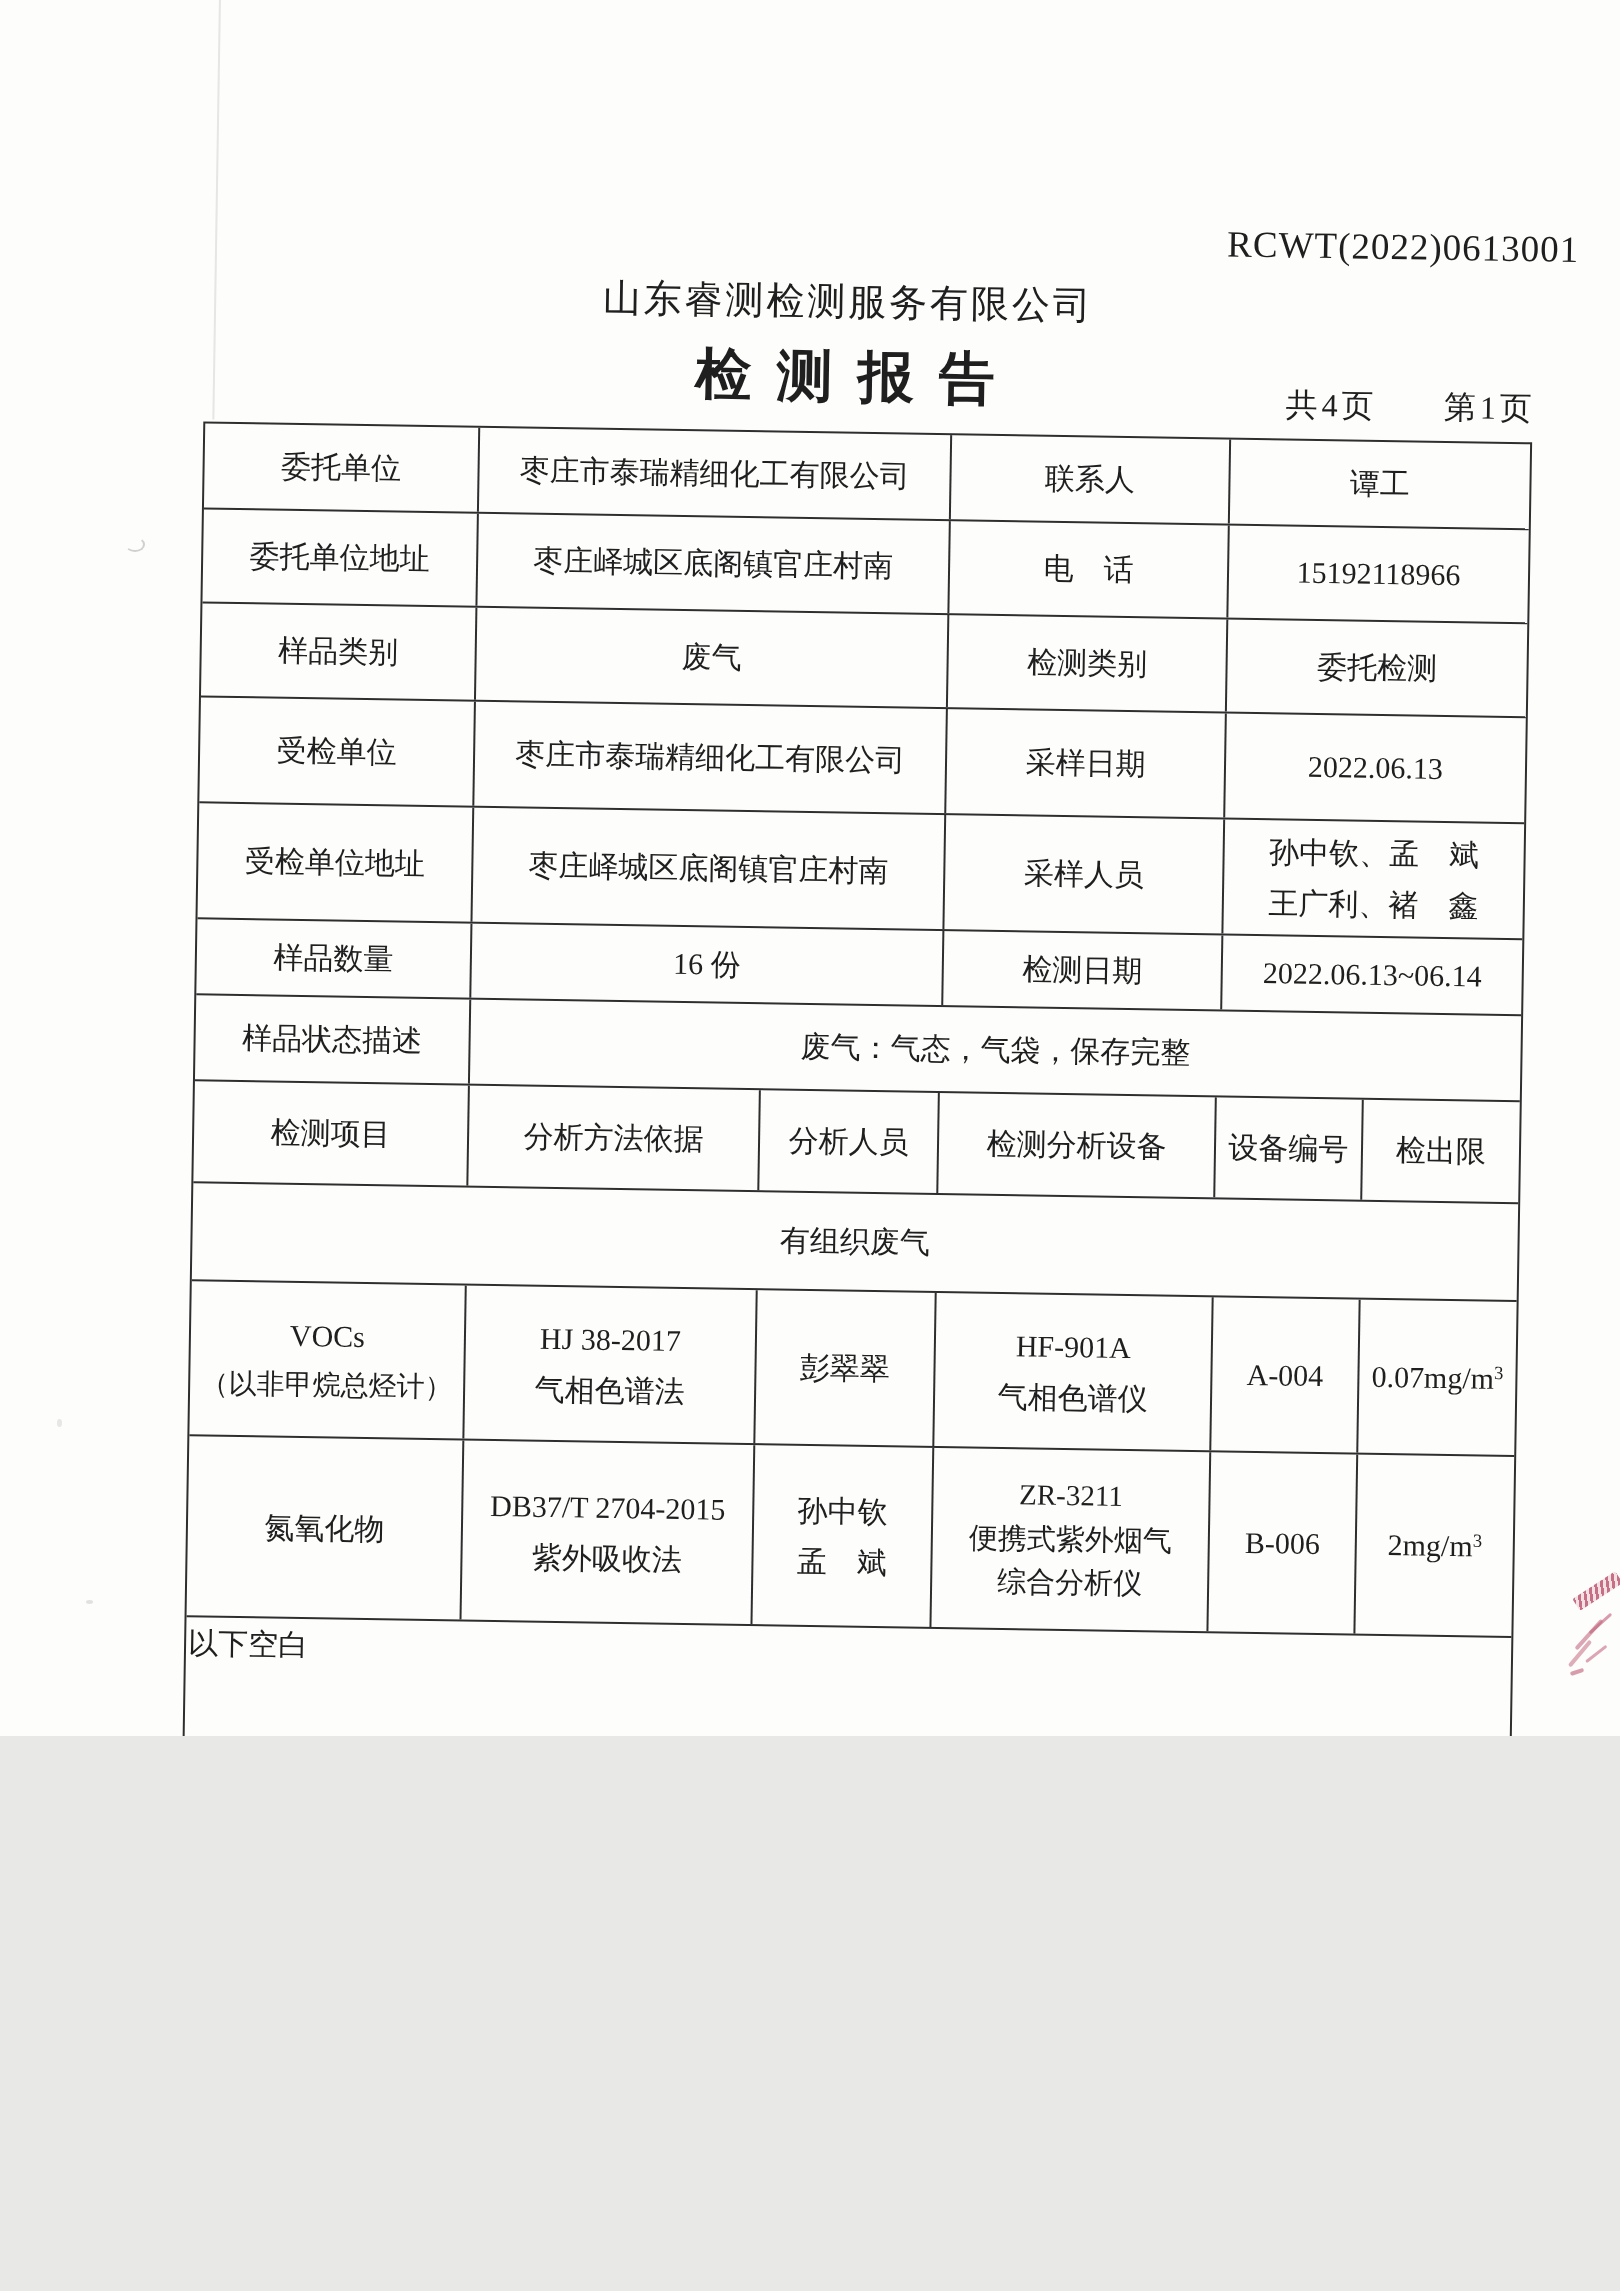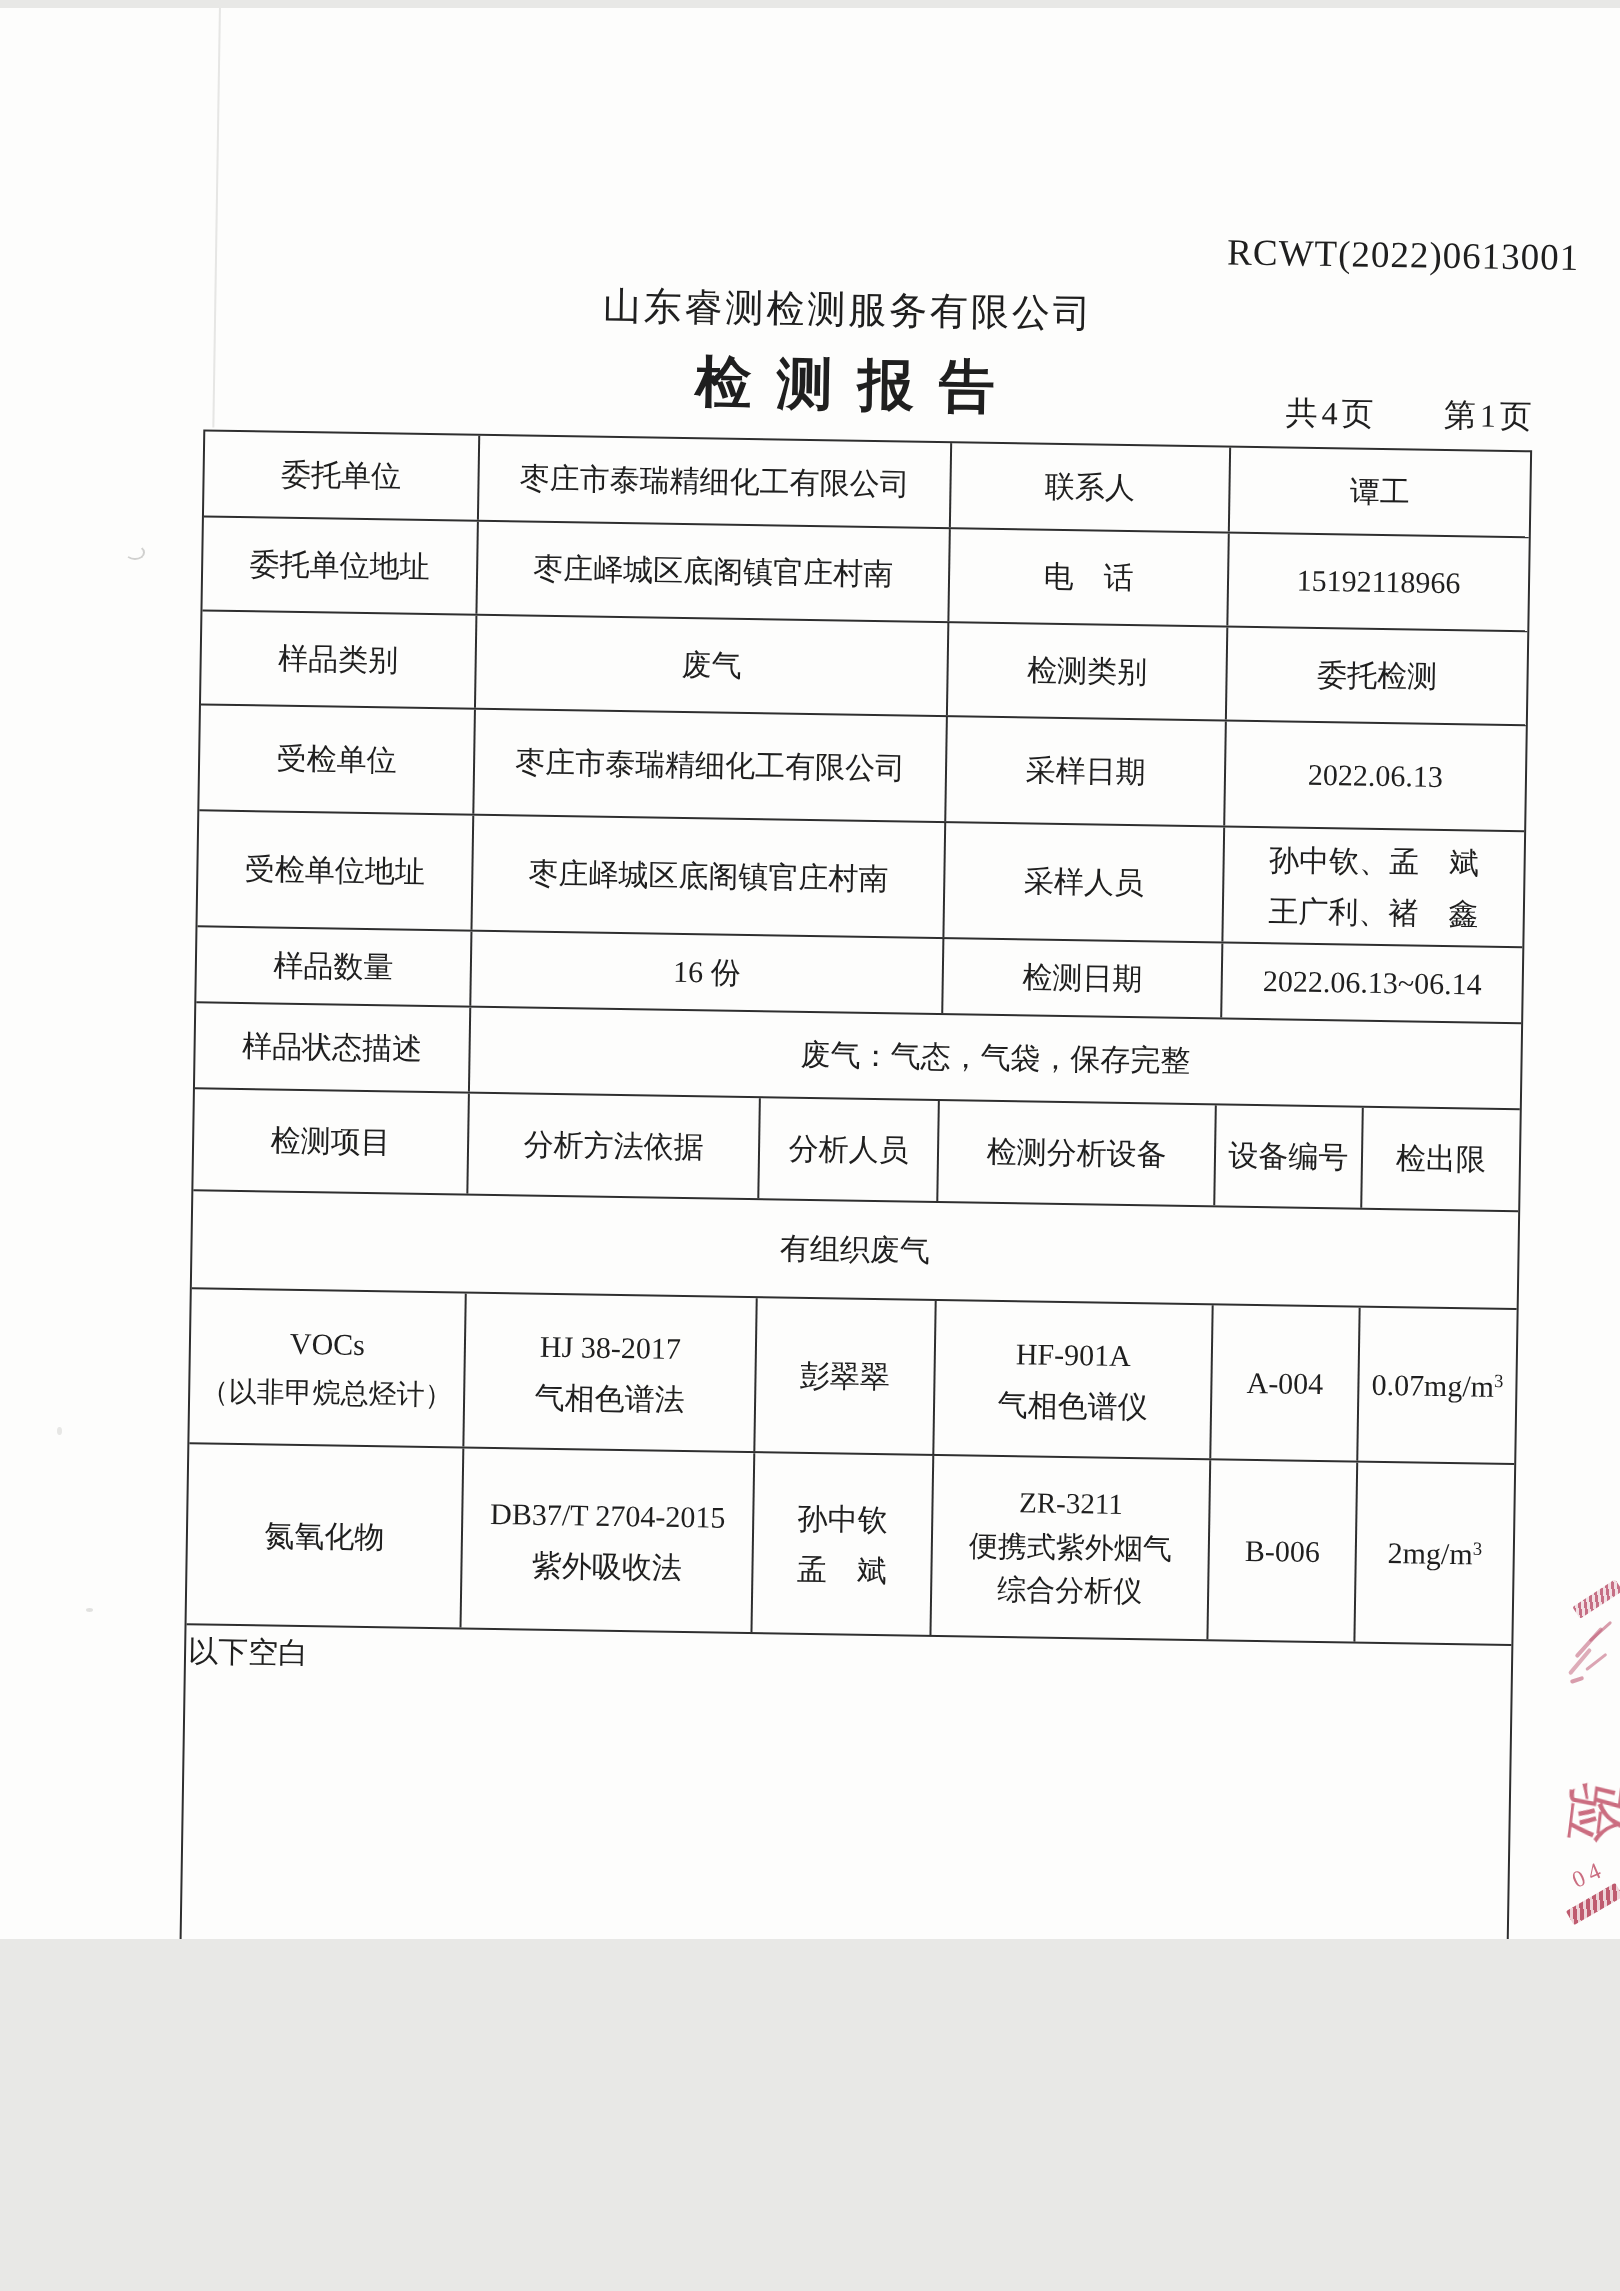--- a/index.html
+++ b/index.html
@@ -1,19 +1,19 @@
 <!DOCTYPE html>
 <html><head>
 <meta charset="utf-8">
 <style>
   html,body{margin:0;padding:0;background:#e8e8e6;}
   .page{
     position:relative;
-    width:1620px;height:1931px;
-    margin:8px auto;
+    width:1620px;height:1736px;
+    margin:0 auto;
     background:#fdfdfc;
     overflow:hidden;
     font-family:"Liberation Serif","DejaVu Serif",serif;
     color:#1f1f1f;
   }
   
   .rot{
     position:absolute;left:0;top:0;width:1620px;height:2292px;
     transform:rotate(0.9deg);
     transform-origin:810px 1146px;

